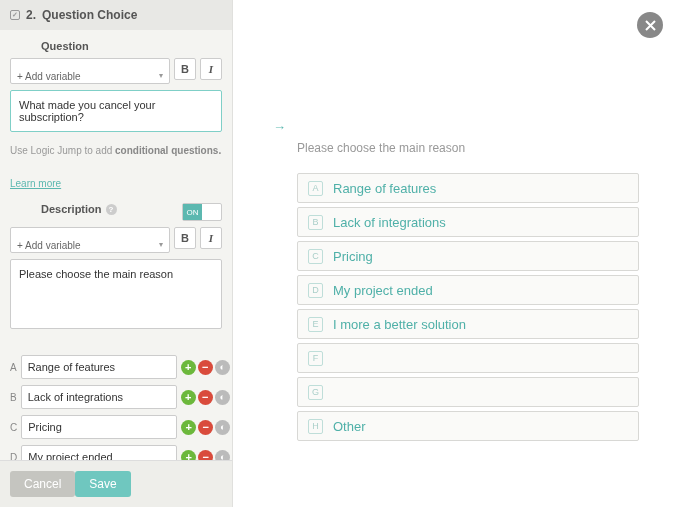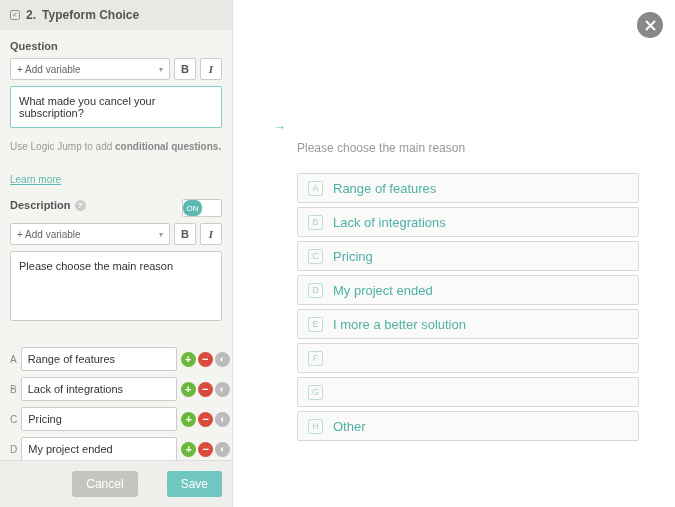--- a/index.html
+++ b/index.html
@@ -1,69 +1,69 @@
 <!DOCTYPE html>
 <html><head>
 <meta charset="utf-8">
 <style>
 * { box-sizing: border-box; margin: 0; padding: 0; font-family: -apple-system, BlinkMacSystemFont, "Segoe UI", Helvetica, Arial, sans-serif; }
 body { background: #fff; width: 675px; height: 507px; overflow: hidden; position: relative; display: flex; }
 .left-panel { width: 233px; background: #f4f4f1; border-right: 1px solid #e0e0dd; display: flex; flex-direction: column; height: 100%; }
 .panel-header { background: #e8e8e5; padding: 8px 10px; font-size: 12px; font-weight: 600; color: #555; display: flex; align-items: center; gap: 6px; }
 .panel-header .check { width: 10px; height: 10px; border: 1px solid #999; border-radius: 2px; display: inline-flex; align-items: center; justify-content: center; font-size: 7px; color: #999; }
 .panel-body { padding: 10px; overflow-y: auto; flex: 1; }
-.section-label { font-size: 11px; font-weight: 600; color: #555; margin-bottom: 6px; display: flex; align-items: center; justify-content: space-between; }
+.section-label { font-size: 11px; font-weight: 600; color: #555; margin-bottom: 6px; display: flex; align-items: center; justify-content: space-between; margin-left: 31px; }
 .label-help { width: 11px; height: 11px; border-radius: 50%; background: #ccc; color: #fff; display: inline-flex; align-items: center; justify-content: center; font-size: 8px; margin-left: 4px; }
 .toolbar { display: flex; gap: 4px; margin-bottom: 6px; }
-.dropdown { flex: 1; height: 22px; border: 1px solid #ccc; background: #fff; font-size: 10px; padding: 0 6px; color: #666; cursor: pointer; display: flex; align-items: center; justify-content: space-between; border-radius: 2px; }
+.dropdown { flex: 1; height: 22px; border: 1px solid #ccc; background: #fff; font-size: 10px; padding: 12px 6px; color: #666; cursor: pointer; display: flex; align-items: flex-start; justify-content: space-between; border-radius: 2px; }
 .dropdown::after { content: "▾"; font-size: 8px; color: #999; }
 .fmt-btn { width: 22px; height: 22px; border: 1px solid #ccc; background: #fff; display: flex; align-items: center; justify-content: center; font-size: 11px; font-weight: 700; cursor: pointer; border-radius: 2px; color: #555; }
 .fmt-btn.italic { font-style: italic; font-family: Georgia, serif; }
 .textarea { width: 100%; border: 1px solid #7fcfc7; background: #fff; padding: 8px; font-size: 11px; color: #333; resize: none; min-height: 40px; border-radius: 2px; margin-bottom: 8px; }
 .textarea.plain { border-color: #ccc; min-height: 70px; }
 .hint { font-size: 10px; color: #999; line-height: 1.4; margin-bottom: 20px; }
 .hint b { color: #888; font-weight: 600; }
 .learn-more { font-size: 10px; color: #5cb8b0; cursor: pointer; text-decoration: underline; }
 .section { margin-top: 14px; }
 .toggle-row { display: flex; justify-content: space-between; align-items: center; margin-bottom: 6px; }
 .toggle { width: 40px; height: 18px; background: #fff; border: 1px solid #ccc; border-radius: 2px; position: relative; cursor: pointer; display: flex; }
-.toggle-on { width: 50%; height: 100%; background: #5cb8b0; color: #fff; font-size: 8px; display: flex; align-items: center; justify-content: center; border-radius: 7px; }
+.toggle-on { width: 50%; height: 100%; background: #5cb8b0; color: #fff; font-size: 8px; display: flex; align-items: center; justify-content: center; border-radius: 0; }
 .toggle-off { width: 50%; }
 .choice-row { display: flex; align-items: center; gap: 4px; margin-bottom: 6px; }
 .choice-letter { width: 10px; font-size: 10px; color: #888; }
 .choice-input { flex: 1; height: 24px; border: 1px solid #ccc; background: #fff; padding: 0 6px; font-size: 11px; color: #333; border-radius: 2px; }
 .choice-actions { display: flex; gap: 2px; }
 .circ { width: 15px; height: 15px; border-radius: 50%; display: flex; align-items: center; justify-content: center; font-size: 11px; font-weight: 700; cursor: pointer; color: #fff; }
 .circ.add { background: #6cb83c; }
 .circ.del { background: #d94b3c; }
 .circ.more { background: #bbb; font-size: 9px; }
-.footer { background: #eeeeea; border-top: 1px solid #ddd; padding: 10px; display: flex; justify-content: flex-end; gap: 8px; }
+.footer { background: #eeeeea; border-top: 1px solid #ddd; padding: 10px; display: flex; }
 .btn { padding: 6px 14px; font-size: 12px; border: none; border-radius: 3px; cursor: pointer; }
 .btn-cancel { background: #c5c5c0; color: #fff; }
-.btn-save { background: #6fc7bf; color: #fff; margin-left: 21px; }
+.btn-save { background: #6fc7bf; color: #fff; }
 .right-panel { flex: 1; padding: 50px 36px 0 40px; overflow-y: auto; position: relative; }
 .close-btn { position: absolute; top: 12px; right: 12px; width: 26px; height: 26px; border-radius: 50%; background: #888; color: #fff; display: flex; align-items: center; justify-content: center; font-size: 14px; cursor: pointer; }
 .preview-q { display: flex; gap: 10px; align-items: flex-start; margin-top: 64px; }
 .arrow { color: #5cb8b0; font-size: 13px; margin-top: 4px; }
 .q-title { font-size: 17px; color: #444; line-height: 1.3; }
 .q-title .req { color: #d08b4a; font-size: 12px; vertical-align: super; }
 .q-desc { font-size: 12px; color: #999; margin-top: 8px; margin-left: 24px; margin-bottom: 18px; }
 .options { margin-left: 24px; display: flex; flex-direction: column; gap: 4px; }
 .option { border: 1px solid #d8d8d5; background: #fafaf8; padding: 6px 10px; display: flex; align-items: center; gap: 10px; cursor: pointer; border-radius: 2px; min-height: 30px; }
 .opt-key { width: 15px; height: 15px; border: 1px solid #bfded9; color: #aacfc9; font-size: 9px; display: flex; align-items: center; justify-content: center; border-radius: 2px; }
 .opt-label { font-size: 13px; color: #4fb0a8; }
 </style>
 </head>
 <body>
 
 <div class="left-panel">
   <div class="panel-header">
     <span class="check">✓</span>
     <span>2.</span>
-    <span>Typeform Choice</span>
+    <span>Question Choice</span>
   </div>
   <div class="panel-body">
     <div class="section-label">Question</div>
     <div class="toolbar">
       <div class="dropdown">
           <span>+ Add variable</span>
         </div>
       <div class="fmt-btn">B</div>
       <div class="fmt-btn italic">I</div>
     </div>

